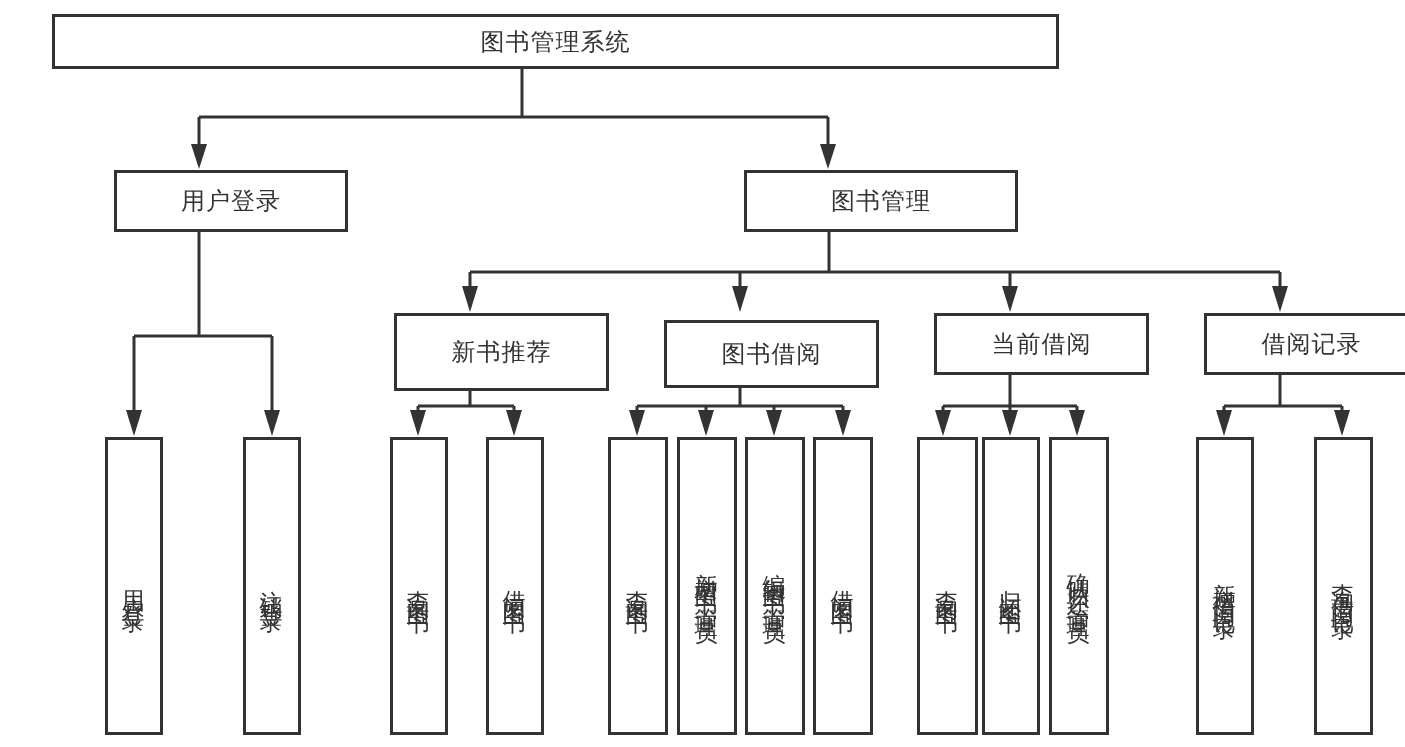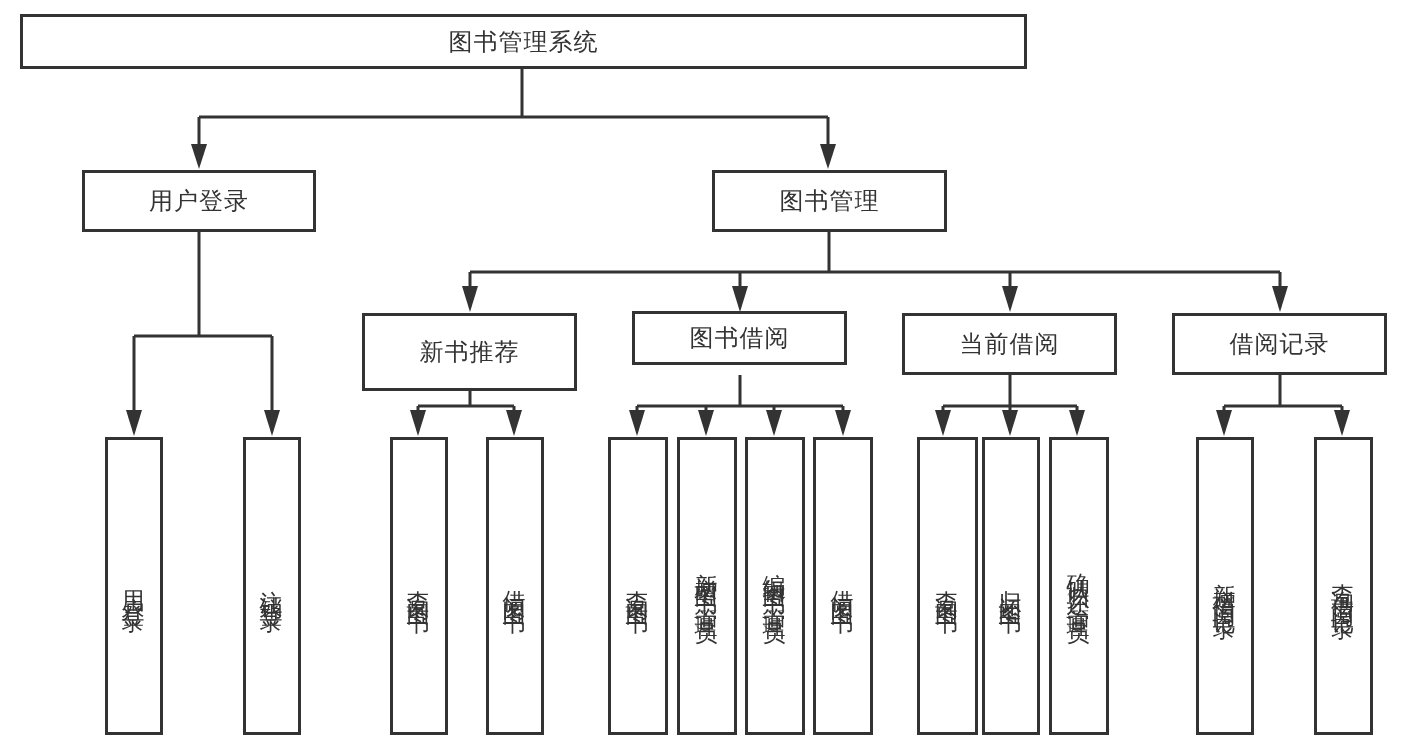--- a/index.html
+++ b/index.html
@@ -23,20 +23,21 @@
     border: 3px solid #333333;
     background: #ffffff;
   }
   .hnode {
     display: flex;
     align-items: center;
     justify-content: center;
     font-size: 24px;
     letter-spacing: 1px;
     color: #333333;
+    margin-left: 32px;
   }
   .root-title { font-size: 24px; }
   .vnode { }
   .vlabel {
     position: absolute;
     left: 50%; top: 50%;
     transform: translate(-50%, -50%);
     writing-mode: vertical-rl;
     text-orientation: upright;
     white-space: nowrap;
@@ -92,28 +93,28 @@
     </g>
   </svg>
 
   <div class="node hnode root-title" style="left:20px; top:14px; width:1007px; height:55px;">
     <span>图书管理系统</span>
   </div>
 
   <div class="node hnode" style="left:82px; top:170px; width:234px; height:62px;">
     <span>用户登录</span>
   </div>
-  <div class="node hnode" style="left:712px; top:170px; width:235px; height:62px;">
+  <div class="node hnode" style="left:712px; top:170px; width:274px; height:62px;">
     <span>图书管理</span>
   </div>
 
   <div class="node hnode" style="left:362px; top:313px; width:215px; height:78px;">
     <span>新书推荐</span>
   </div>
-  <div class="node hnode" style="left:632px; top:311px; width:215px; height:54px;justify-content:center;">
+  <div class="node hnode" style="left:632px; top:320px; width:215px; height:68px;justify-content:center;">
     <span>图书借阅</span>
   </div>
   <div class="node hnode" style="left:1172px; top:313px; width:215px; height:62px;">
     <span>借阅记录</span>
   </div>
   <div class="node hnode" style="left:902px; top:313px; width:215px; height:62px;">
     <span>当前借阅</span>
   </div>
 
   <div class="node vnode" style="left:105px; top:437px; width:58px; height:298px;">

